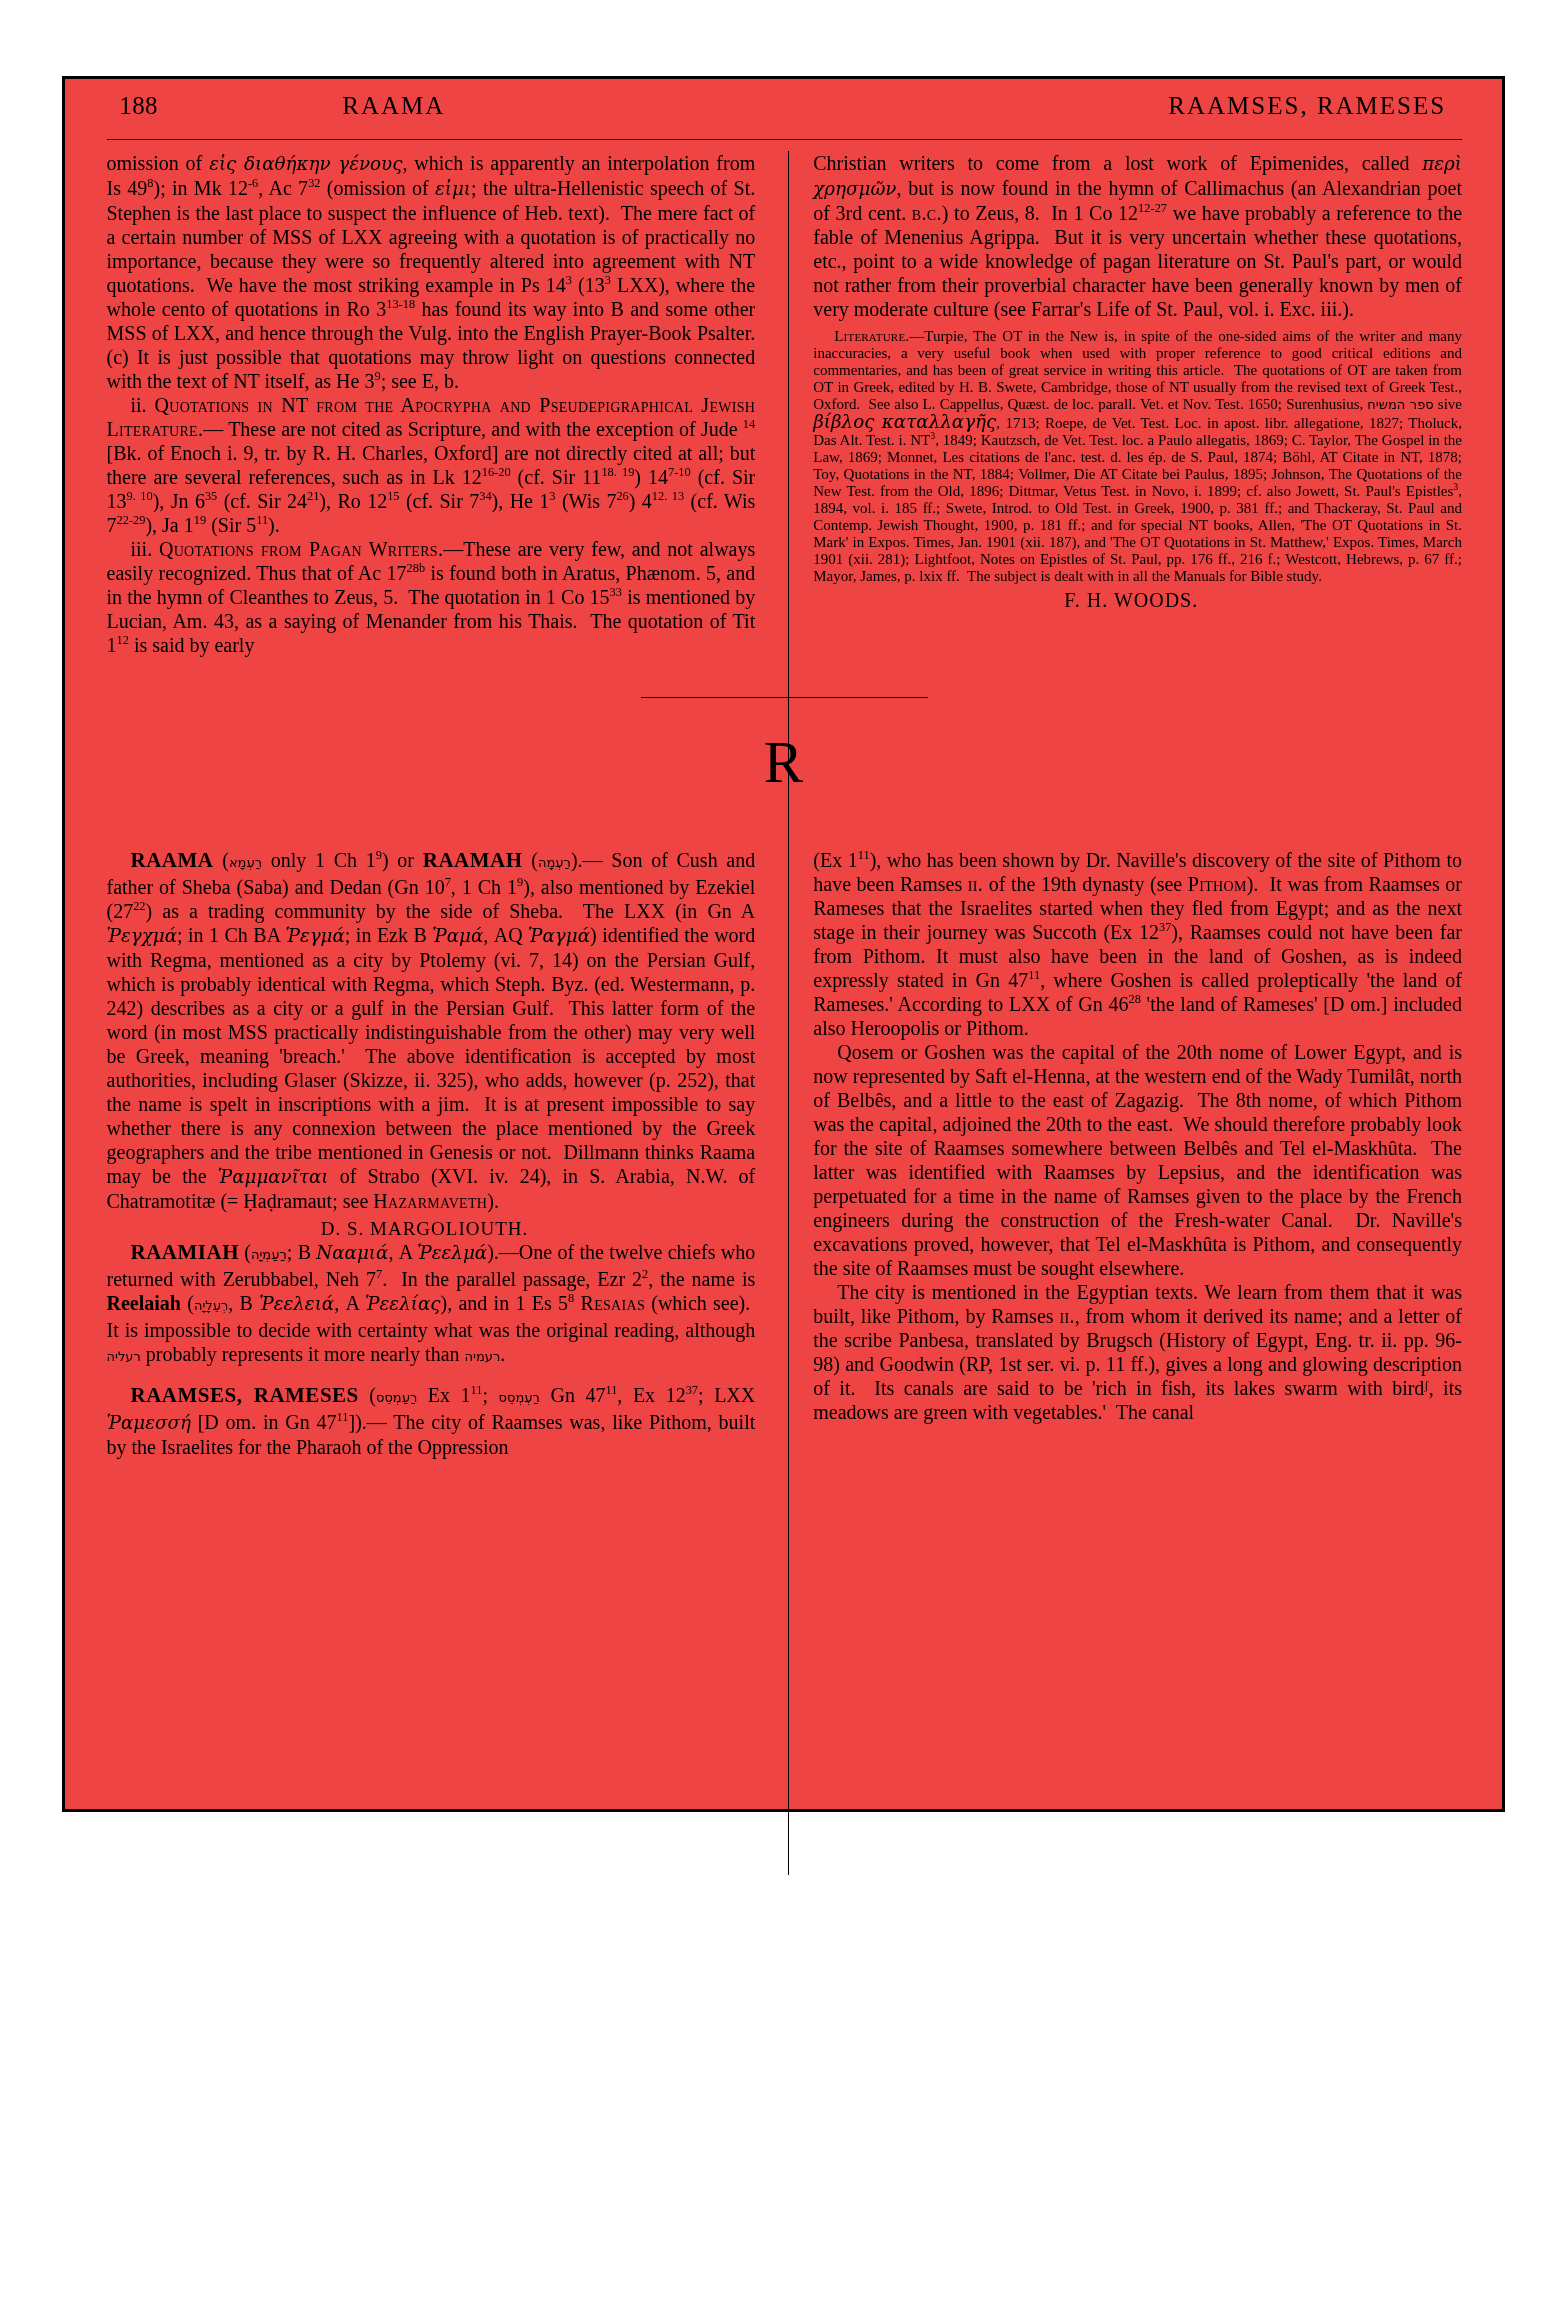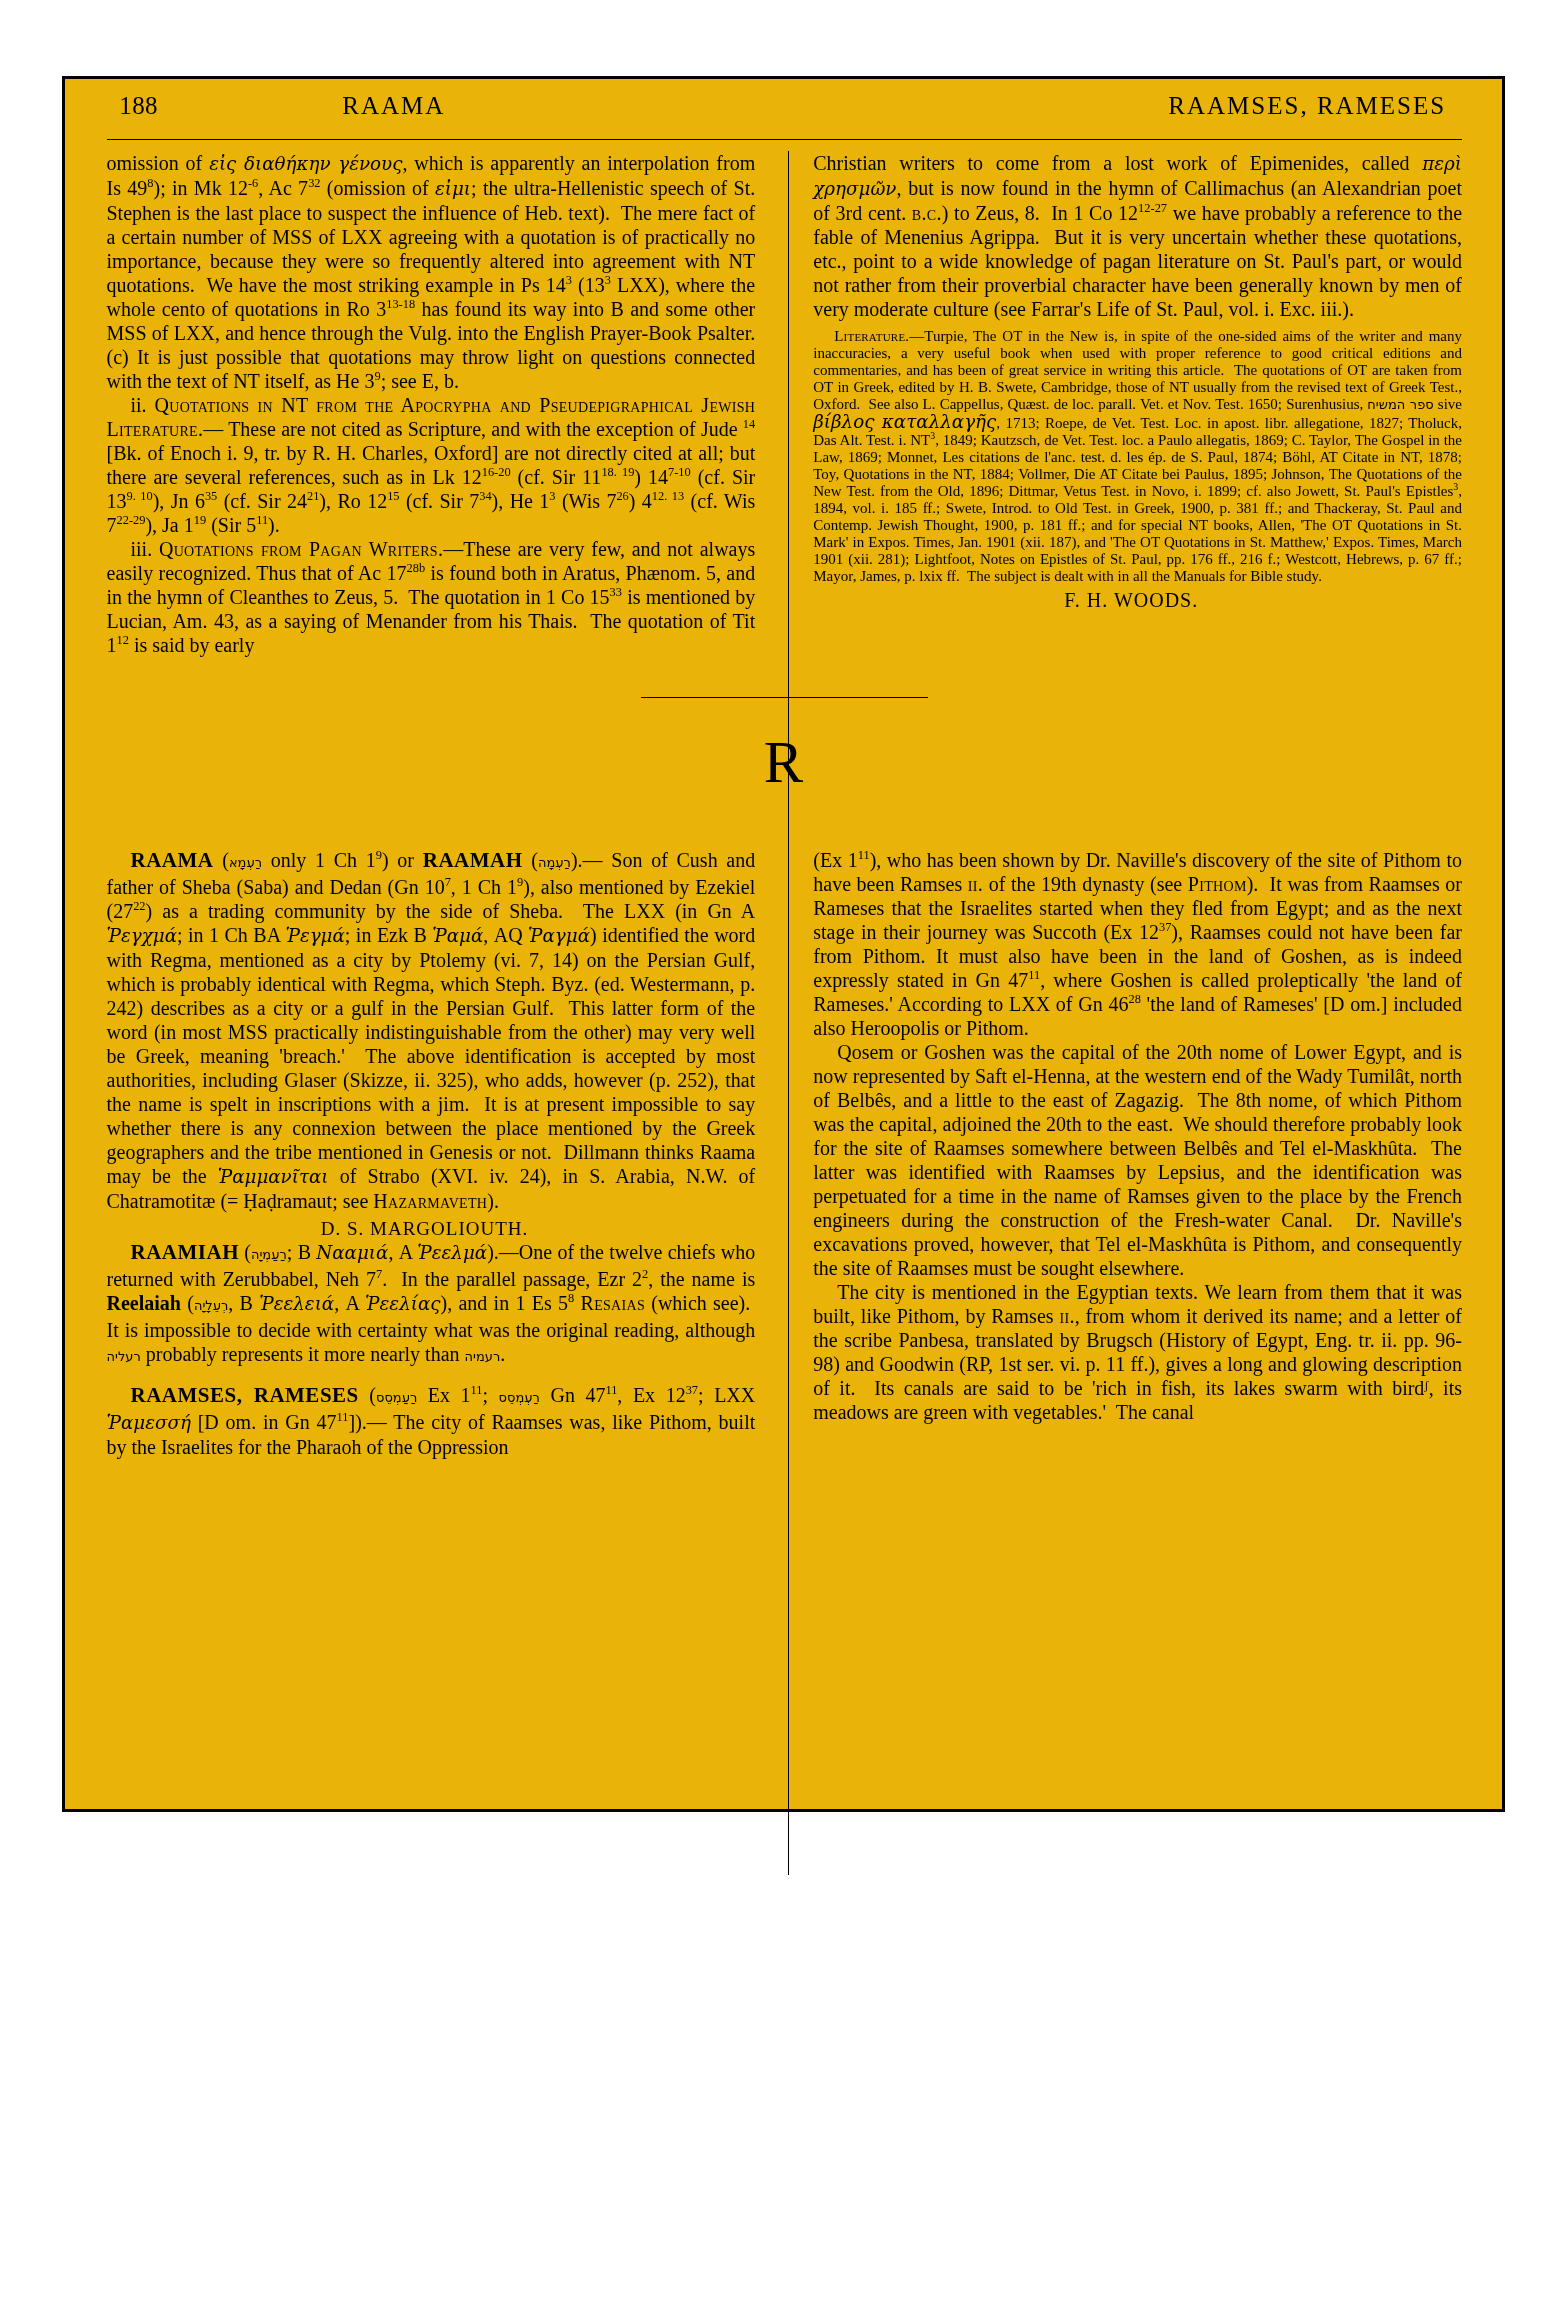--- a/index.html
+++ b/index.html
@@ -18,21 +18,21 @@
 
   
   .page-frame {
     position: absolute;
     left: 62px;
     top: 76px;
     width: 1443px;
     height: 1736px;
     border: 3.2px solid #000;
     box-sizing: border-box;
-    background: #eab308;
+    background: #ef4444;
   }
 
   .page-inner {
     position: absolute;
     left: 24px;
     top: 8px;
     right: 24px;
     bottom: 8px;
   }
 

